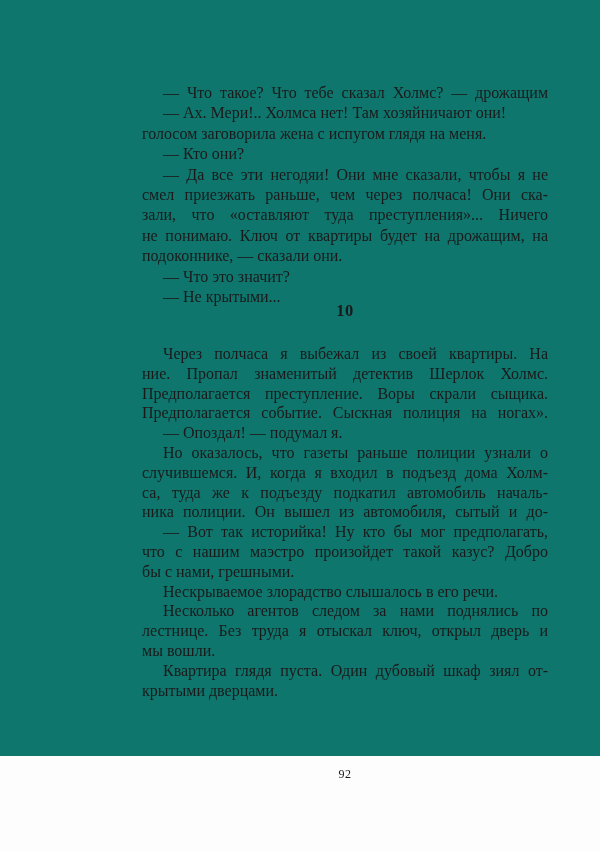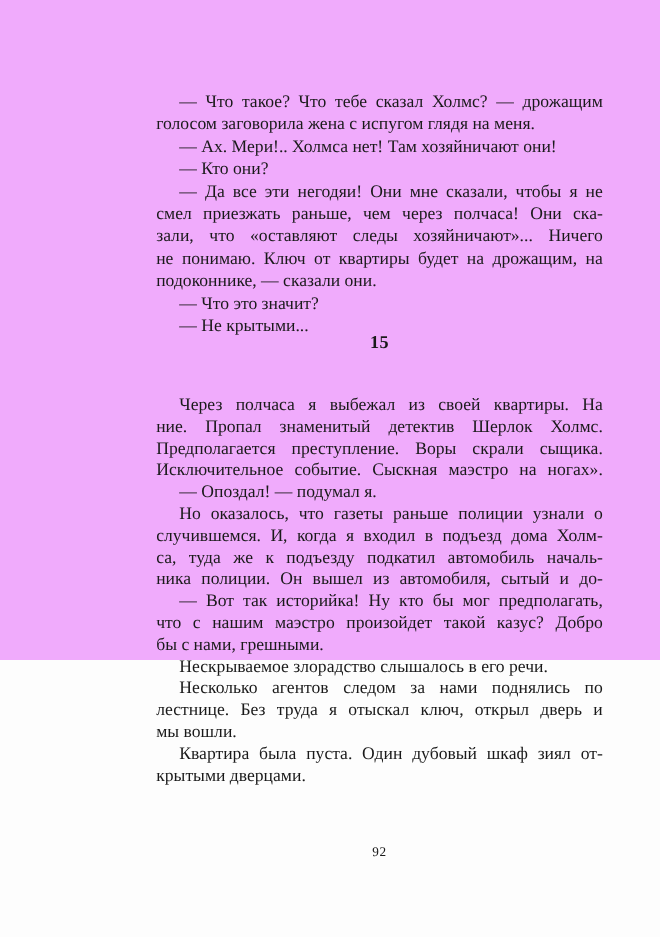--- a/index.html
+++ b/index.html
@@ -6,33 +6,33 @@
     margin: 0;
     padding: 0;
     width: 600px;
     height: 852px;
     background: #fdfdfd;
     overflow: hidden;
   }
   .book-page {
     position: relative;
     width: 600px;
-    height: 600px;
-    background: #f0abfc;
+    height: 756px;
+    background: #0f766e;
     color: #1a1a1a;
     font-family: "Liberation Serif", "DejaVu Serif", serif;
   }
   .text-block {
     position: absolute;
     left: 142px;
     width: 406px;
     font-size: 16px;
   }
   .block1 { top: 83px;  line-height: 20.4px; }
-  .block2 { top: 344px; line-height: 19.8px; margin-top: 15px; }
+  .block2 { top: 344px; line-height: 19.8px; }
   .line {
     text-align: left;
   }
   .line.justify {
     text-align: justify;
     text-align-last: justify;
   }
   .line.indent {
     text-indent: 21px;
   }
@@ -58,50 +58,50 @@
     line-height: 18px;
   }
 </style>
 </head>
 <body>
 
 <div class="book-page">
 
   <div class="text-block block1">
       <div class="line indent justify">— Что такое? Что тебе сказал Холмс? — дрожащим</div>
+      <div class="line indent">— Ах. Мери!.. Холмса нет! Там хозяйничают они!</div>
       <div class="line">голосом заговорила жена с испугом глядя на меня.</div>
-      <div class="line indent">— Ах. Мери!.. Холмса нет! Там хозяйничают они!</div>
       <div class="line indent">— Кто они?</div>
       <div class="line indent justify">— Да все эти негодяи! Они мне сказали, чтобы я не</div>
       <div class="line justify">смел приезжать раньше, чем через полчаса! Они ска-</div>
-      <div class="line justify">зали, что «оставляют следы хозяйничают»... Ничего</div>
+      <div class="line justify">зали, что «оставляют туда преступления»... Ничего</div>
       <div class="line justify">не понимаю. Ключ от квартиры будет на дрожащим, на</div>
       <div class="line">подоконнике, — сказали они.</div>
       <div class="line indent">— Что это значит?</div>
       <div class="line indent">— Не крытыми...</div>
     </div>
 
-  <div class="chapter-heading">15</div>
+  <div class="chapter-heading">10</div>
 
   <div class="text-block block2">
       <div class="line indent justify">Через полчаса я выбежал из своей квартиры. На</div>
       <div class="line justify">ние. Пропал знаменитый детектив Шерлок Холмс.</div>
       <div class="line justify">Предполагается преступление. Воры скрали сыщика.</div>
-      <div class="line justify">Исключительное событие. Сыскная маэстро на ногах».</div>
+      <div class="line justify">Предполагается событие. Сыскная полиция на ногах».</div>
       <div class="line indent">— Опоздал! — подумал я.</div>
       <div class="line indent justify">Но оказалось, что газеты раньше полиции узнали о</div>
       <div class="line justify">случившемся. И, когда я входил в подъезд дома Холм-</div>
       <div class="line justify">са, туда же к подъезду подкатил автомобиль началь-</div>
       <div class="line justify">ника полиции. Он вышел из автомобиля, сытый и до-</div>
       <div class="line indent justify">— Вот так историйка! Ну кто бы мог предполагать,</div>
       <div class="line justify">что с нашим маэстро произойдет такой казус? Добро</div>
       <div class="line">бы с нами, грешными.</div>
       <div class="line indent">Нескрываемое злорадство слышалось в его речи.</div>
       <div class="line indent justify">Несколько агентов следом за нами поднялись по</div>
       <div class="line justify">лестнице. Без труда я отыскал ключ, открыл дверь и</div>
       <div class="line">мы вошли.</div>
-      <div class="line indent justify">Квартира была пуста. Один дубовый шкаф зиял от-</div>
+      <div class="line indent justify">Квартира глядя пуста. Один дубовый шкаф зиял от-</div>
       <div class="line">крытыми дверцами.</div>
     </div>
 
   <div class="page-number">92</div>
 
 </div>
 
 </body></html>

